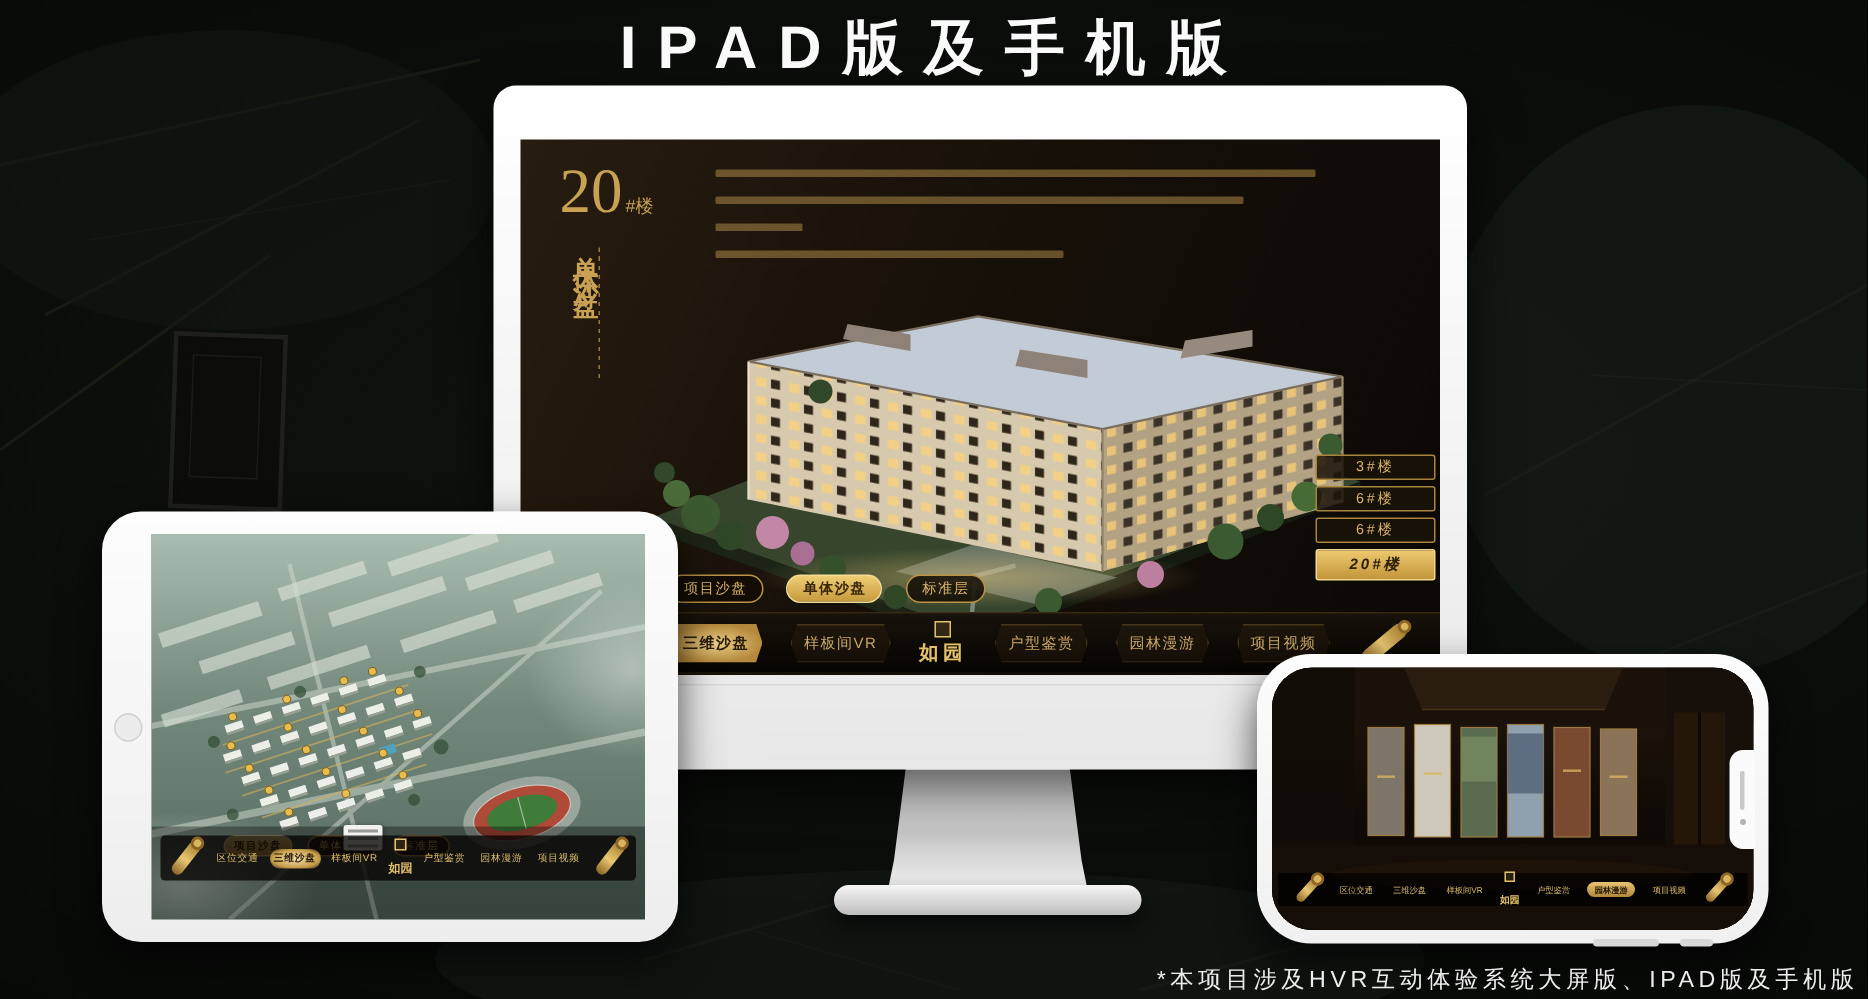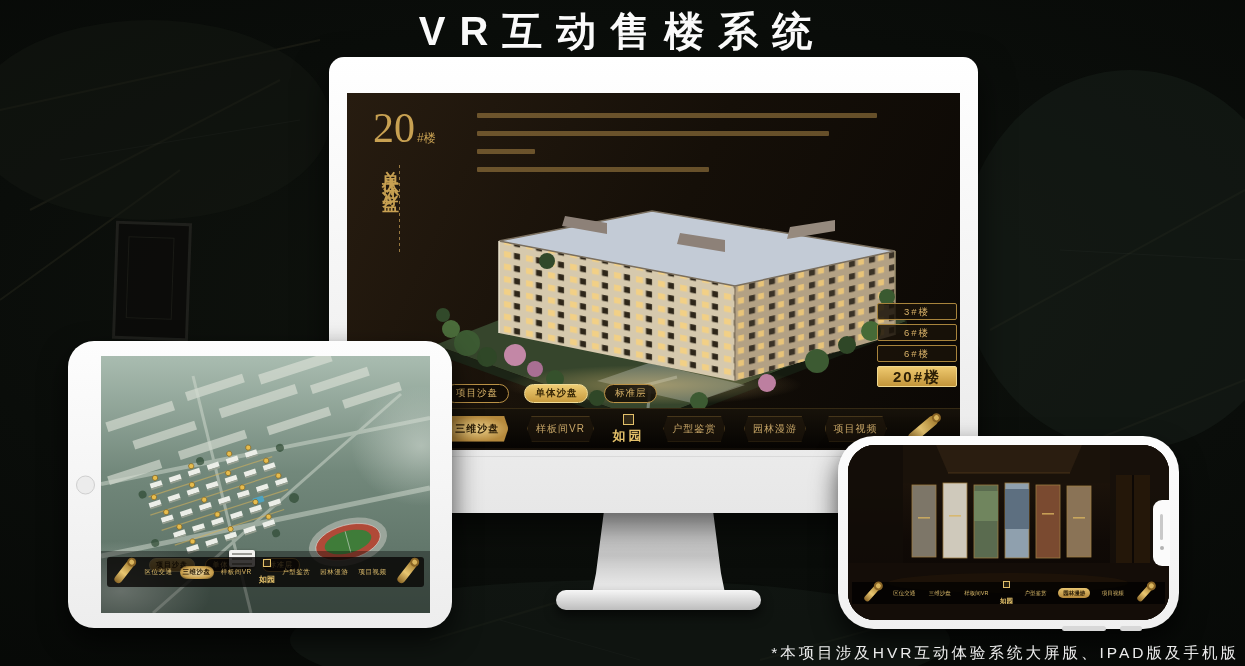--- a/index.html
+++ b/index.html
@@ -38,22 +38,22 @@
   #m-num-suffix{font-size:12px;margin-left:2px;}
   #m-sub{margin-top:8px;margin-left:6px;writing-mode:vertical-rl;font-size:17px;letter-spacing:8px;
          height:112px;font-weight:bold;color:#c8a152;}
   .v-latin{position:absolute;left:52px;top:72px;width:1px;height:90px;
          background:repeating-linear-gradient(180deg,rgba(200,160,85,.7) 0 3px,transparent 3px 6px);}
   #m-intro{left:130px;top:20px;width:410px;}
   .tline{height:5px;background:rgba(185,145,75,.5);border-radius:1px;margin-bottom:13px;}
 
   .fbtn{width:78px;height:15px;line-height:15px;text-align:center;font-size:9.5px;color:#d9b268;
         border:1px solid #a8843c;background:rgba(26,19,9,.85);border-radius:2px;margin-bottom:4px;letter-spacing:2px;}
-  .fbtn.active{height:19px;line-height:19px;font-size:15px;color:#2e2006;font-weight:bold;
-        background:linear-gradient(180deg,#eec96f,#c3953a);border-color:#f0d88f;}
+  .fbtn.active{height:19px;line-height:19px;font-size:10px;color:#2e2006;font-weight:bold;
+        background:linear-gradient(180deg,#eec96f,#c3953a);border-color:#f0d88f;font-style:italic;}
   #m-floorbtns{left:530px;top:210px;}
 
   .pill{display:inline-block;padding:2px 10px;border-radius:10px;border:1px solid #bb9246;font-size:9.5px;
         color:#dcb66a;background:rgba(18,12,5,.85);margin-right:11px;letter-spacing:1px;}
   .pill.active{background:linear-gradient(180deg,#efcd74,#c79a3e);color:#392807;border-color:#f2dc96;font-weight:bold;}
   #m-pills{left:98px;top:289px;white-space:nowrap;}
 
   .navbar{display:flex;align-items:center;justify-content:space-evenly;}
   #m-nav{left:0;bottom:2px;width:613px;height:39px;background:linear-gradient(180deg,#17120a,#060402);
          border-top:1px solid rgba(190,150,70,.25);}
@@ -129,21 +129,21 @@
         <path d="M500,620 L640,660"></path>
     </g>
     <ellipse cx="1130" cy="260" rx="170" ry="190" fill="#182019" opacity="0.5"></ellipse>
     <ellipse cx="620" cy="640" rx="330" ry="60" fill="#141a15" opacity="0.6"></ellipse>
     <ellipse cx="150" cy="120" rx="180" ry="100" fill="#131712" opacity="0.5"></ellipse>
   </svg>
   <div class="abs bg-sign">
       <i></i>
     </div>
 
-  <div id="main-title" class="abs">VR互动售楼系统</div>
+  <div id="main-title" class="abs">IPAD版及手机版</div>
 
   <div id="stand-neck" class="abs"></div>
   <div id="stand-foot" class="abs"></div>
   <div id="monitor" class="abs">
     <div id="monitor-chin-seam" class="abs"></div>
     <div id="monitor-screen" class="abs">
 
       <svg id="m-building" class="abs" viewBox="0 0 613 357">
         <defs>
           <pattern id="winL" width="22" height="12.5" patternUnits="userSpaceOnUse" patternTransform="skewY(10.8)">

